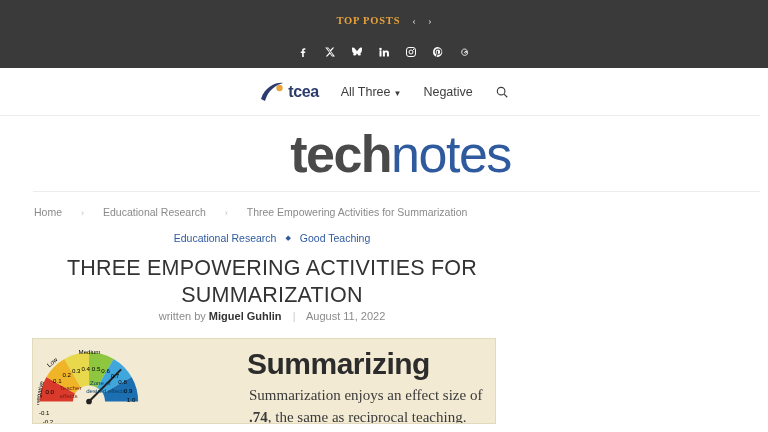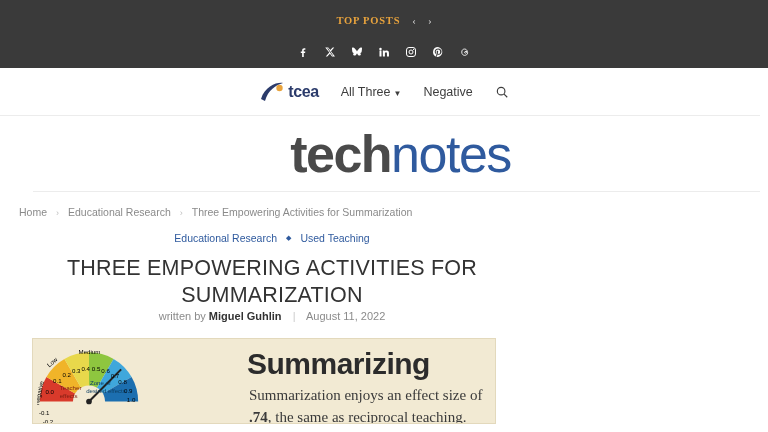--- a/index.html
+++ b/index.html
@@ -120,22 +120,22 @@
     font-weight: bold;
     line-height: 1;
   }
   .mast-tech { color: #4a4a4a; }
   .mast-notes { color: #2f5a9e; font-weight: normal; }
 
   
   .breadcrumb {
     display: flex;
     align-items: flex-end;
-    gap: 9px;
-    padding: 14px 0 10px 19px;
+    gap: 19px;
+    padding: 14px 0 10px 34px;
     font-size: 10.5px;
     color: #8a8a8a;
   }
   .breadcrumb .crumb { color: #8a8a8a; cursor: pointer; }
   .breadcrumb .crumb.current { color: #8a8a8a; cursor: default; }
   .breadcrumb .sep { color: #c0c0c0; font-size: 9px; }
 
   
   .content {
     position: relative;
@@ -326,21 +326,21 @@
     <span class="crumb">Educational Research</span>
     <span class="sep">›</span>
     <span class="crumb current">Three Empowering Activities for Summarization</span>
   </div>
 
   <div class="content">
     <div class="article-col">
       <div class="cat-line">
         <span class="cat-link">Educational Research</span>
         <span class="cat-diamond">◆</span>
-        <span class="cat-link">Used Teaching</span>
+        <span class="cat-link">Good Teaching</span>
       </div>
       <h1 class="post-title">THREE EMPOWERING ACTIVITIES FOR SUMMARIZATION</h1>
       <div class="byline">
         <span>written by</span>
         <span class="author">Miguel Guhlin</span>
         <span class="divider">|</span>
         <span>August 11, 2022</span>
       </div>
     </div>
 

